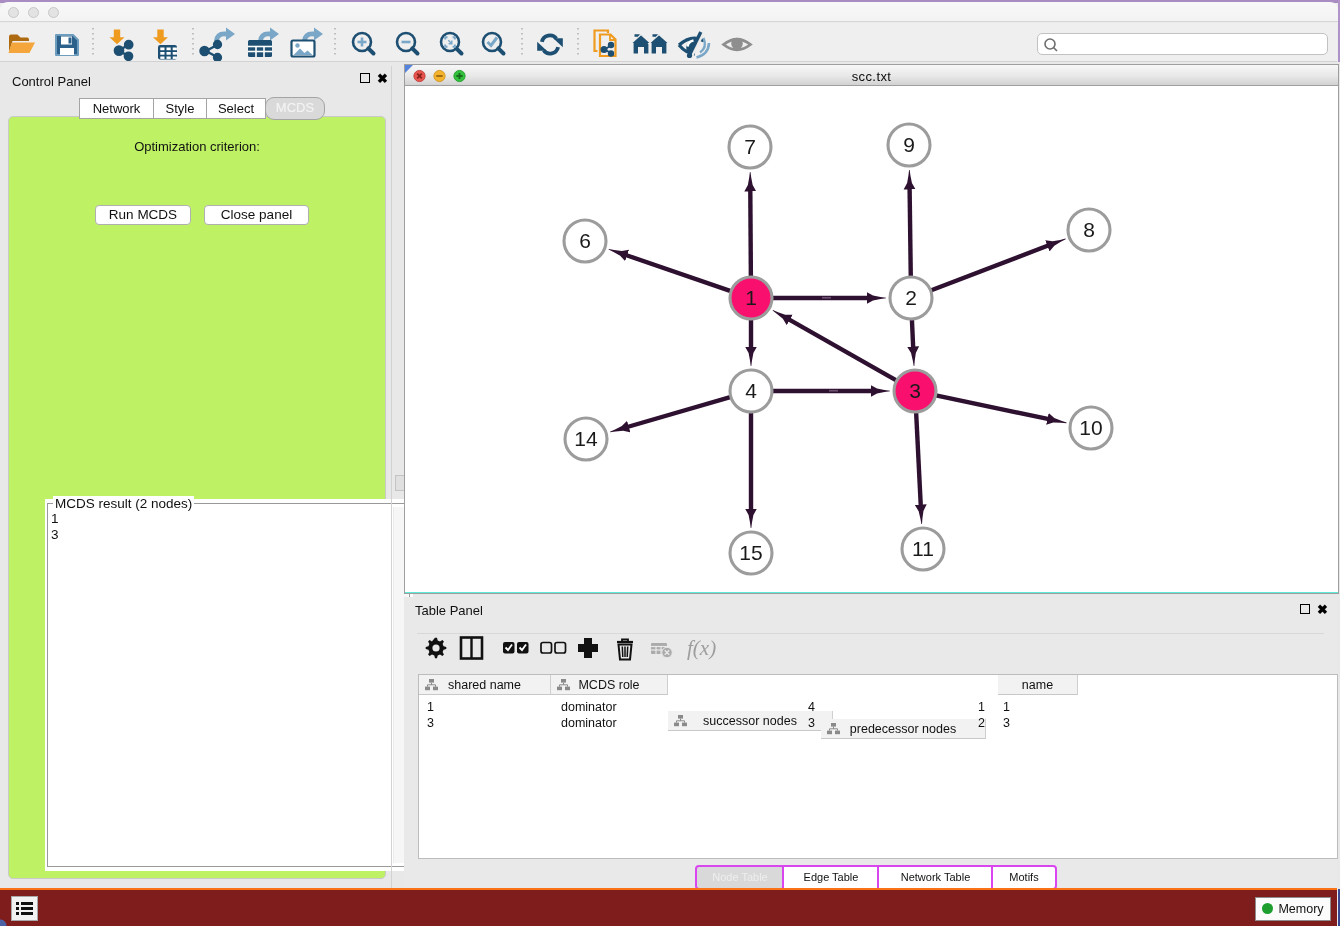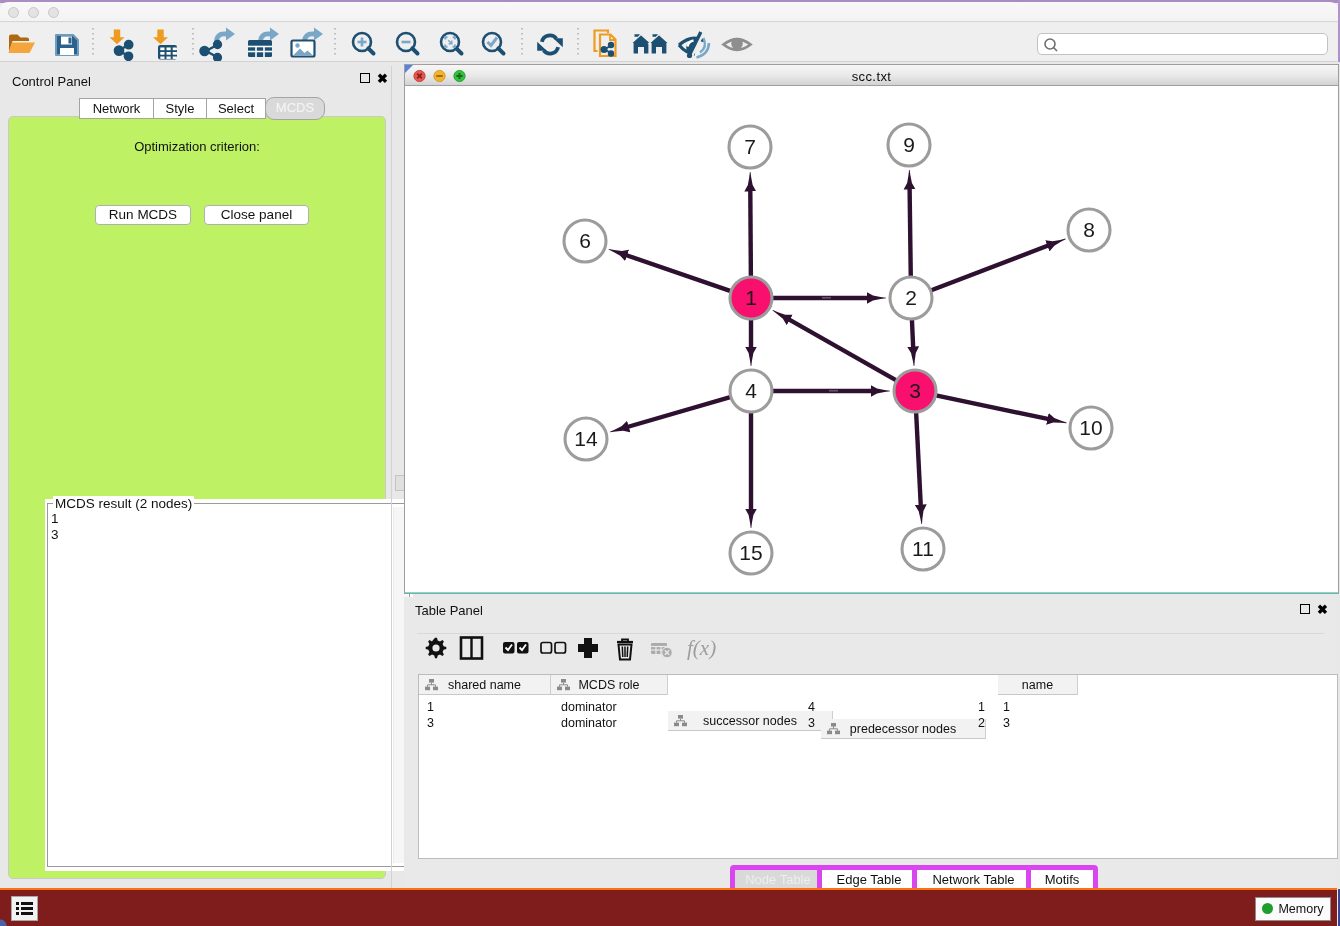--- a/index.html
+++ b/index.html
@@ -47,22 +47,22 @@
 
 #tpanel{left:404px;top:535px;width:933px;height:293px;background:#e9e9e9;}
 #tpanel-title{position:absolute;left:11px;top:6px;font-size:13px;color:#111;}
 #ttoolbar{position:absolute;left:13px;top:36px;width:907px;height:35px;
  border-top:1px solid #d8d8d8;}
 #ttable{position:absolute;left:14px;top:77px;width:918px;height:183px;background:#fff;
  border:1px solid #bcbcbc;}
 .th{position:absolute;top:0;height:20px;background:#f2f2f2;border-right:1px solid #cfcfcf;
  border-bottom:1px solid #c8c8c8;font-size:12.5px;color:#111;text-align:center;line-height:20px;box-sizing:border-box;}
 .td{position:absolute;font-size:12.5px;color:#111;height:16px;line-height:16px;}
-.btab{position:absolute;top:268px;height:21px;border:5px solid #d946ef;background:#fff;
- font-size:13px;color:#111;text-align:center;line-height:20px;margin-left:35px;}
+.btab{position:absolute;top:268px;height:21px;border:2px solid #d946ef;background:#fff;
+ font-size:11px;color:#111;text-align:center;line-height:20px;}
 .btab.sel{background:#d9d9d9;color:#eeeeee;border-radius:4px;}
 
 #statusbar{left:0;top:888px;width:1337px;height:37px;background:#7f1d1d;border-top:2px solid #f97316;}
 #memorybtn{position:absolute;left:1255px;top:7px;width:76px;height:24px;background:#fbfbfb;
  border:1px solid #8d8d8d;font-size:12.5px;color:#111;text-align:center;line-height:22px;box-sizing:border-box;}
 #listbtn{position:absolute;left:11px;top:6px;width:27px;height:25px;background:#f2f2f2;
  border:1px solid #a8a8a8;box-sizing:border-box;}
 #blcorner{left:0;top:918px;width:8px;height:8px;background:radial-gradient(circle at 0 100%,#4d62a6 6px,transparent 7px);}
 </style>
 </head>

